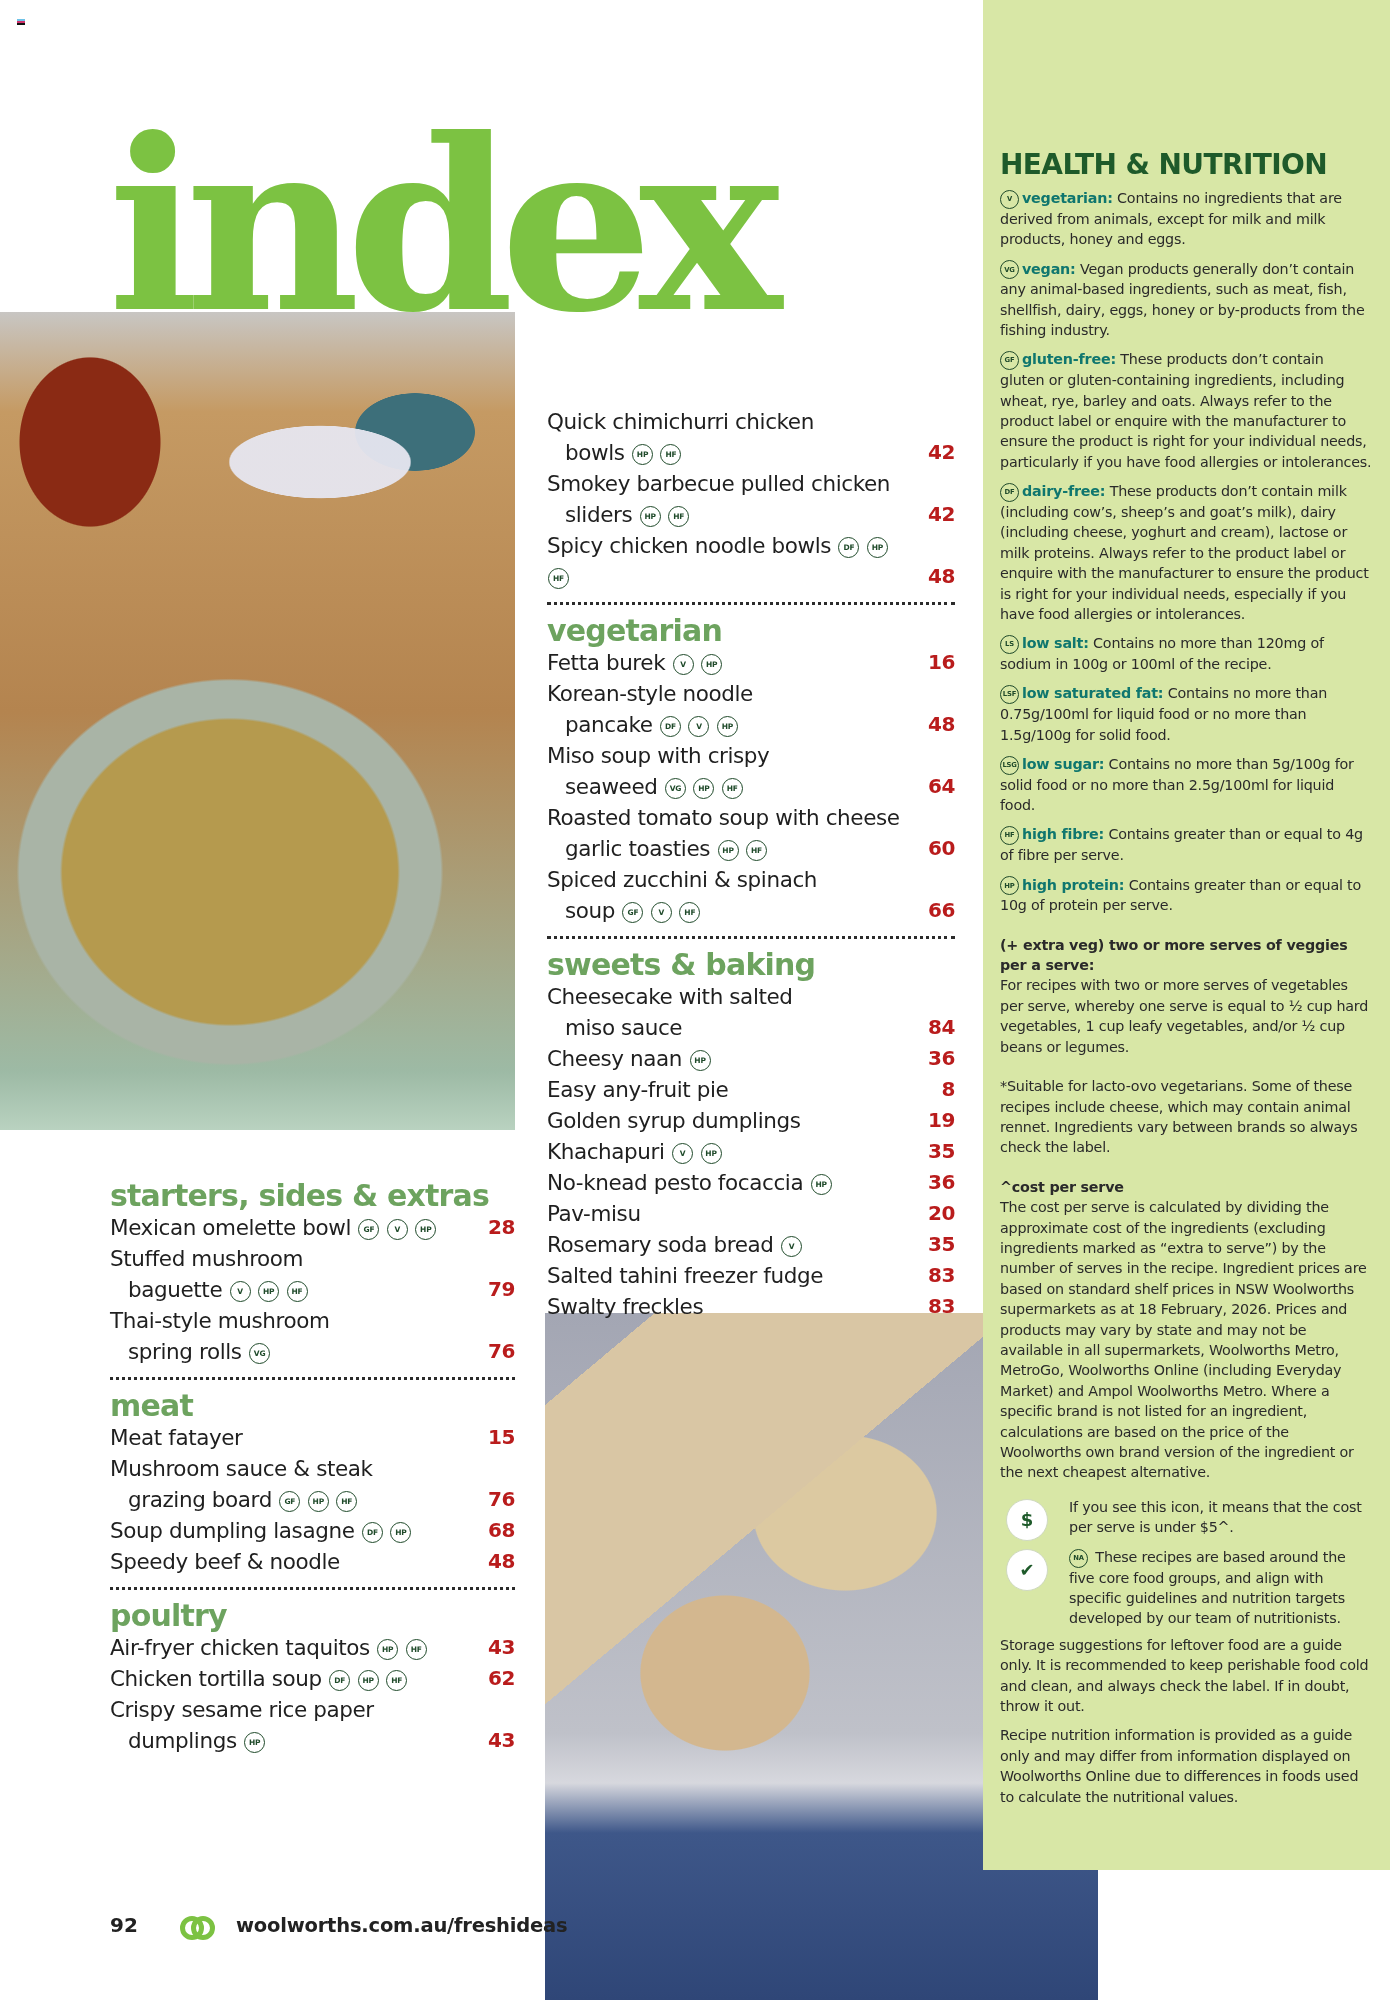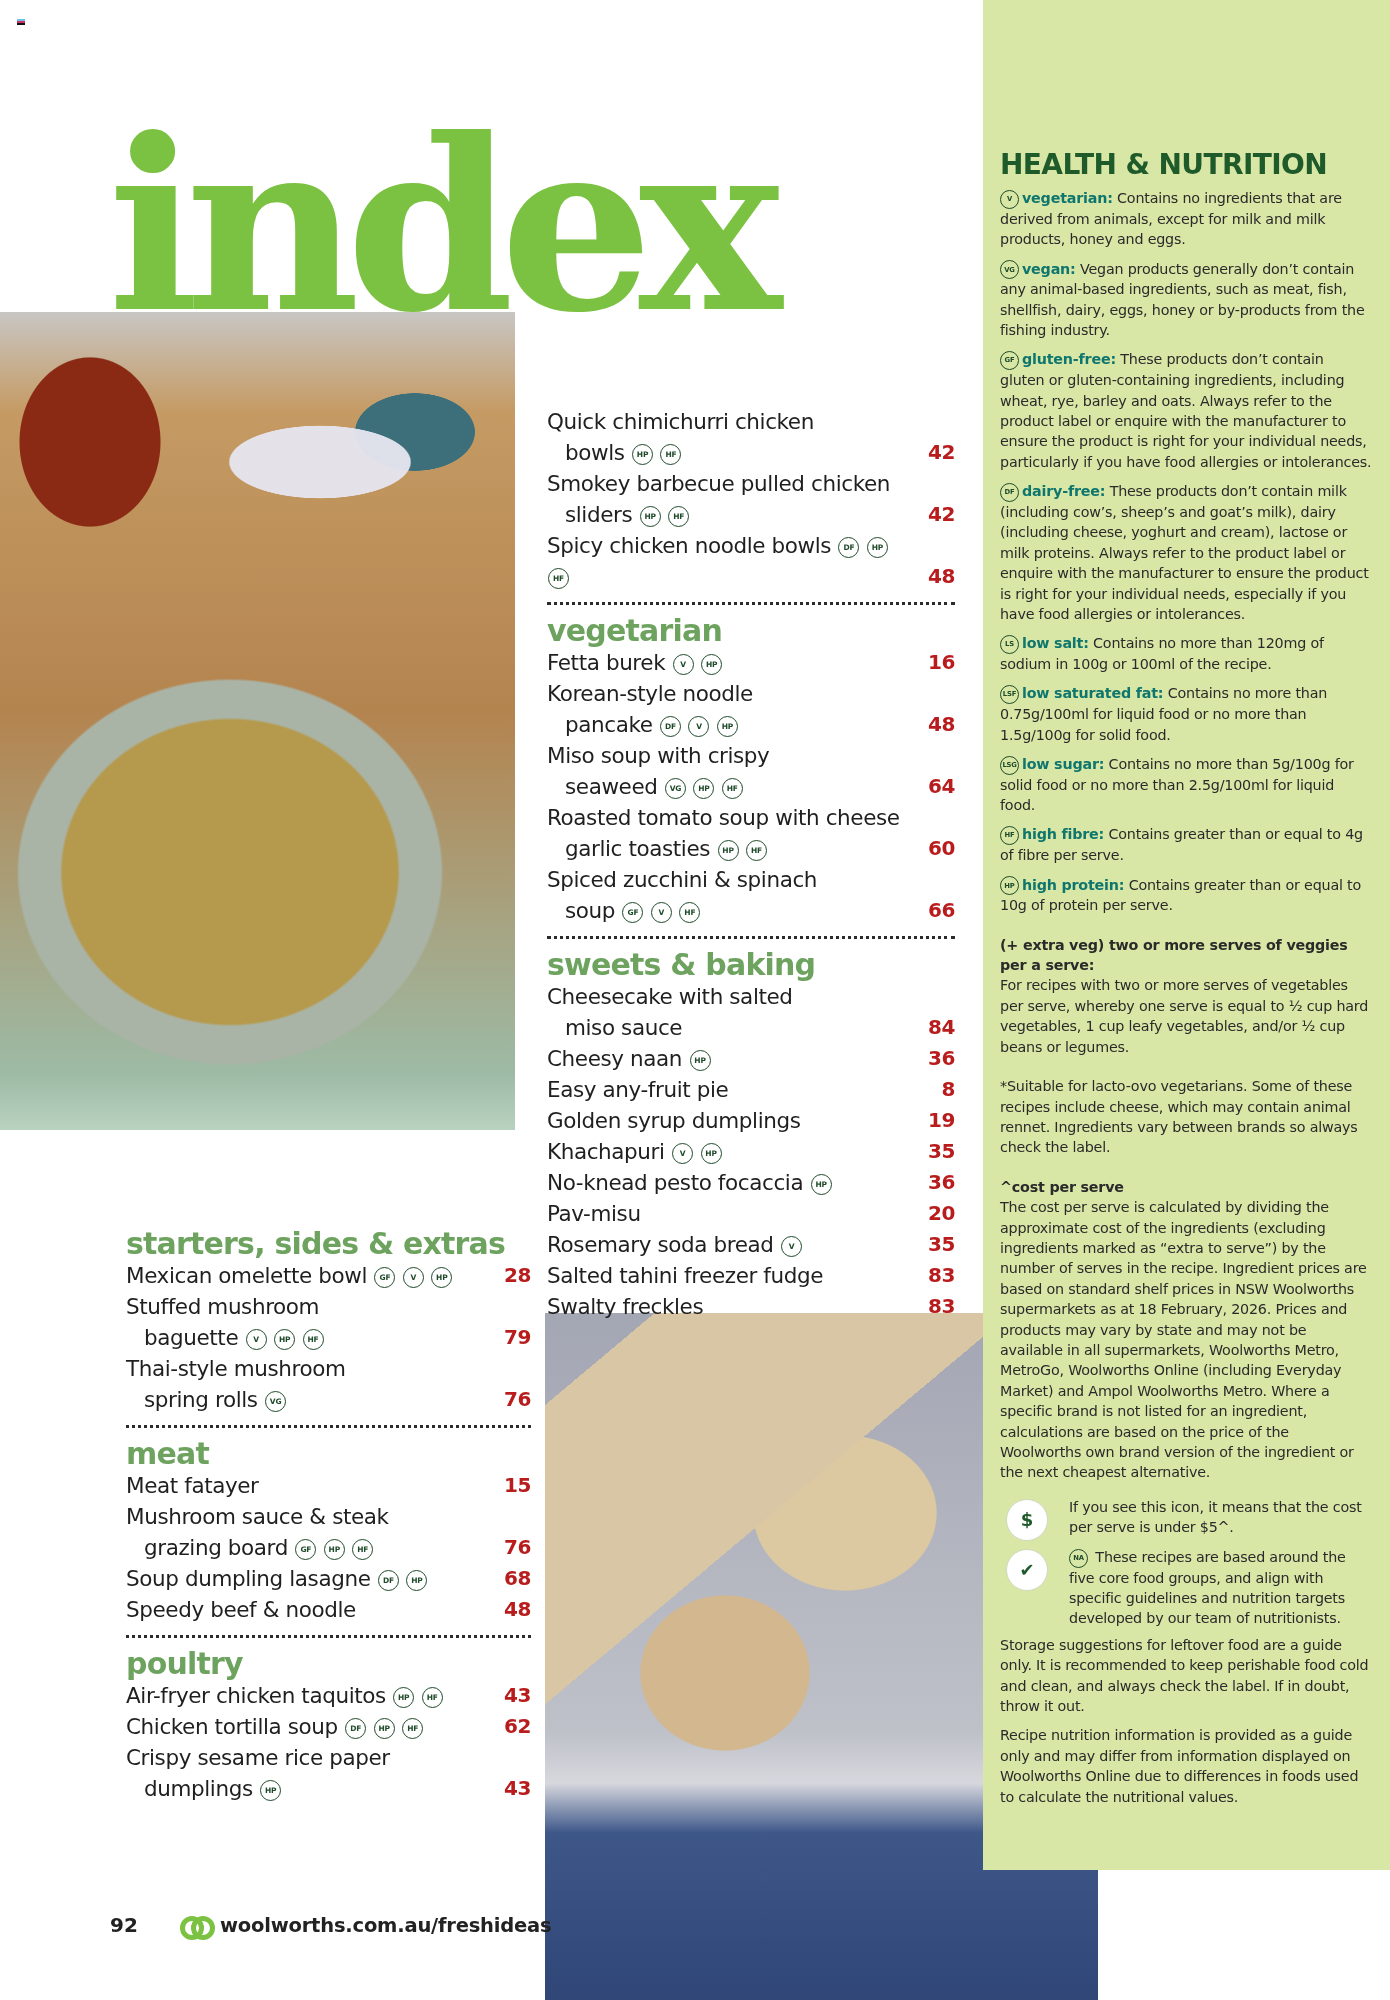--- a/index.html
+++ b/index.html
@@ -37,34 +37,34 @@
   .defn b { color:#0f766e; }
   .badge { display:inline-flex; align-items:center; justify-content:center; border:1.6px solid #1f4a2a; border-radius:50%; width:19px; height:19px; font-size:6.8px; font-weight:bold; color:#1f4a2a; box-sizing:border-box; vertical-align:2px; margin-right:3px; letter-spacing:-0.2px; font-family:"DejaVu Sans", sans-serif; }
   .para { margin:0 0 9px 0; }
   .gap { height:10px; }
   .icon-row { display:flex; align-items:flex-start; margin:0 0 6px 0; }
   .seal { width:40px; height:40px; border-radius:50%; background:#ffffff; border:1px solid #cfd9c0; margin:2px 21px 0 6px; flex:0 0 auto; display:flex; align-items:center; justify-content:center; color:#1e5a2a; font-weight:bold; font-size:18px; }
   .icon-row .txt { flex:1; }
   
   .col { z-index:2; font-family:"DejaVu Sans", sans-serif; }
   .col-mid { left:547px; top:406px; width:408px; }
-  .col-left { left:126px; top:1170px; width:405px;margin-top:48px; }
+  .col-left { left:110px; top:1170px; width:405px; }
   .entry { position:relative; font-size:21.5px; line-height:31px; color:#1f1f1f; letter-spacing:-0.4px; }
   .entry .line { display:block; padding-right:40px; }
   .entry .line.cont { padding-left:18px; }
   .entry .pg { position:absolute; right:0; bottom:0; font-weight:bold; font-size:20px; line-height:31px; color:#b91c1c; }
   .entry .badge { width:21px; height:21px; font-size:7.5px; vertical-align:3px; margin-left:1px; margin-right:0; }
   .section-title { font-weight:bold; font-size:30px; line-height:36px; color:#6da35f; letter-spacing:-0.8px; margin:8px 0 -2px 0; }
   .dotted { border-bottom:3px dotted #2b2b2b; margin:10px 0 6px 0; height:0; }
   
   .footer { left:110px; top:1905px; height:40px; z-index:2; display:flex; align-items:center; }
   .page-num { font-weight:bold; font-size:20px; color:#222; width:68px; }
   .logo { width:36px; height:30px; position:relative; margin-right:6px; }
   .logo .ring { position:absolute; border-radius:50%; border:5px solid #7cc242; }
-  .site-url { font-weight:bold; font-size:19.5px; color:#222; letter-spacing:-0.2px; }
+  .site-url { font-weight:bold; font-size:19.5px; color:#222; letter-spacing:-0.2px;margin-left:16px; }
 </style>
 </head>
 <body>
 
 <div class="abs reg-mark">
   <span style="background:#6fc3e8"></span>
     <span style="background:#d0306a"></span>
     <span style="background:#111"></span>
 </div>
 

